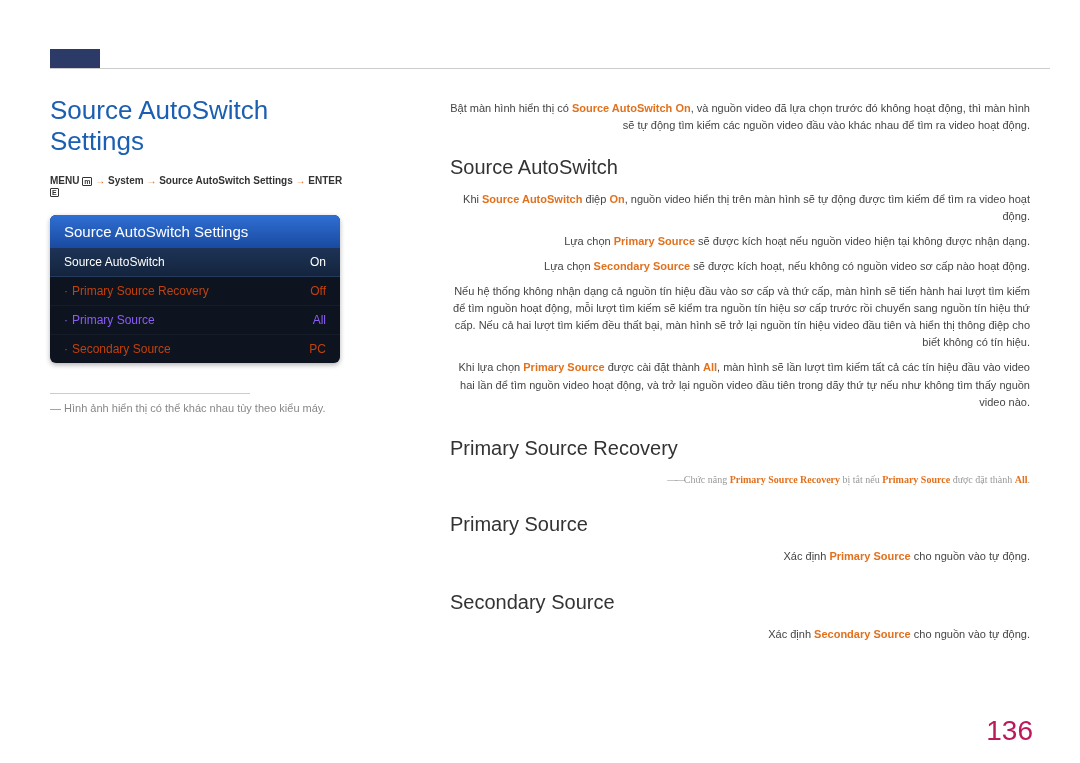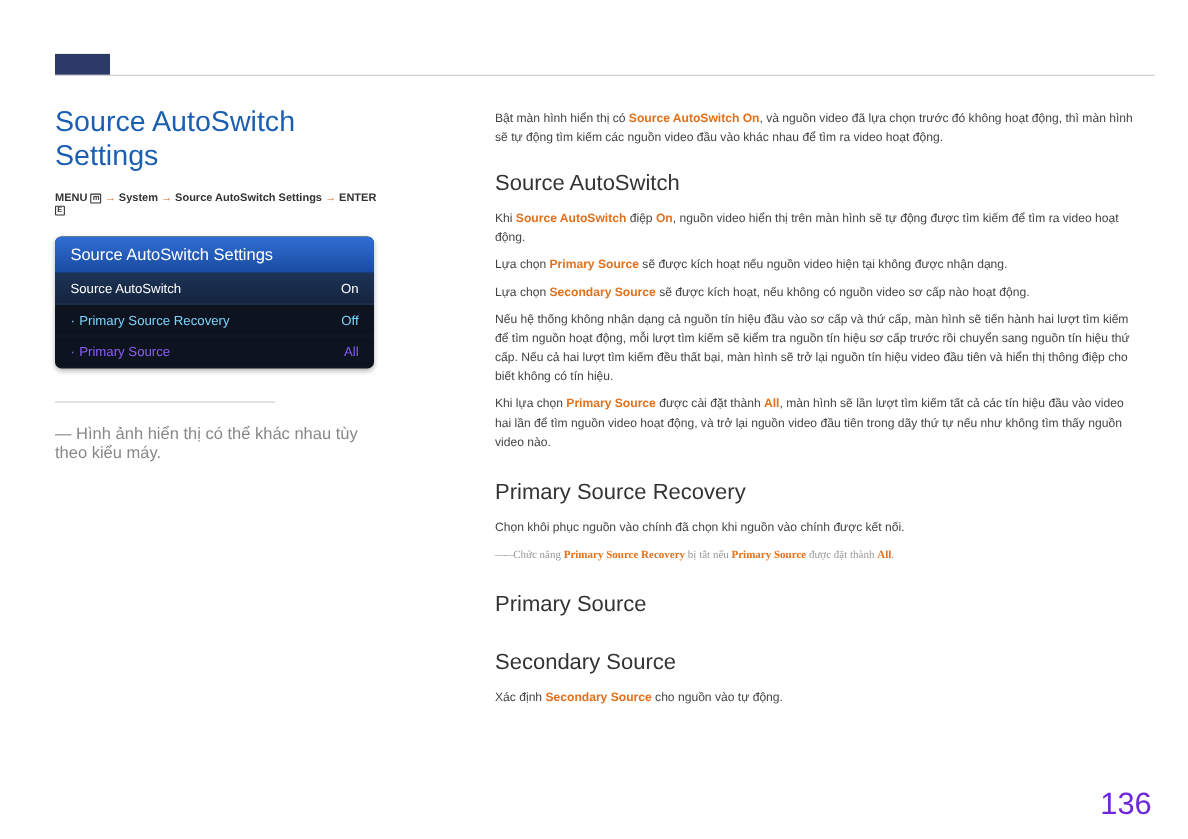--- a/index.html
+++ b/index.html
@@ -74,37 +74,37 @@
     align-items: center;
     padding: 7px 14px;
     font-size: 12px;
     color: #8b5cf6;
   }
   .menu-row.selected {
     background: linear-gradient(#1d3356, #14243d);
     color: #fff;
   }
   .menu-row.disabled {
-    color: #7dd3fc;
+    color: #c2410c;
   }
   .menu-row .dot { margin-right: 4px; }
   .menu-row .val { color: inherit; }
   .menu-sep {
     border-bottom: 1px solid rgba(255,255,255,0.04);
   }
   .left-hr {
     margin-top: 30px;
     width: 200px;
     border: none;
     border-top: 1px solid #ccc;
   }
   .caption {
-    font-size: 15px;
+    font-size: 11px;
     color: #888;
-    margin-top: 20px;
+    margin-top: 8px;
   }
   .caption::before {
     content: "― ";
   }
   .right-col {
     position: absolute;
     top: 100px;
     left: 450px;
     width: 580px;
     font-size: 11px;
@@ -113,38 +113,38 @@
   }
   .right-col .hl { color: #e2711d; font-weight: 700; }
   .right-col h2 {
     font-size: 20px;
     font-weight: 400;
     color: #333;
     margin-top: 22px;
     margin-bottom: 8px;
   }
   .right-col h2.first { margin-top: 18px; }
-  .right-col p { margin-bottom: 8px; }
+  .right-col p { margin-bottom: 8px; text-align: right; }
   .note {
     font-size: 10px;
     color: #999;
     margin-top: 4px;
     font-family: Liberation Serif, serif;
   }
   .note .hl { color: #e2711d; font-weight: 700; }
   .note::before {
     content: "―― ";
     letter-spacing: -2px;
   }
   .pagenum {
     position: absolute;
-    right: 33px;
+    right: 47px;
     bottom: 16px;
     font-size: 28px;
-    color: #6d28d9;
+    color: #be185d;
     font-weight: 300;
     margin-top: 32px;
   }
 </style>
 </head>
 <body>
 
 <div class="tab-mark"></div>
 <div class="top-rule"></div>
 
@@ -171,20 +171,24 @@
       <span class="val">On</span>
     </div>
     <div class="menu-row disabled menu-sep">
       <span><span class="dot">·</span><span>Primary Source Recovery</span></span>
       <span class="val">Off</span>
     </div>
     <div class="menu-row menu-sep">
       <span><span class="dot">·</span><span>Primary Source</span></span>
       <span class="val">All</span>
     </div>
+    <div class="menu-row disabled">
+      <span><span class="dot">·</span><span>Secondary Source</span></span>
+      <span class="val">PC</span>
+    </div>
   </div>
 
   <hr class="left-hr">
   <div class="caption">Hình ảnh hiển thị có thể khác nhau tùy theo kiểu máy.</div>
 </div>
 
 <div class="right-col">
   <p>
     <span>Bật màn hình hiển thị có </span><span class="hl">Source AutoSwitch On</span><span>, và nguồn video đã lựa chọn trước đó không hoạt động, thì màn hình sẽ tự động tìm kiếm các nguồn video đầu vào khác nhau để tìm ra video hoạt động.</span>
   </p>
@@ -198,26 +202,28 @@
   </p>
   <p>
     <span>Lựa chọn </span><span class="hl">Secondary Source</span><span> sẽ được kích hoạt, nếu không có nguồn video sơ cấp nào hoạt động.</span>
   </p>
   <p>Nếu hệ thống không nhận dạng cả nguồn tín hiệu đầu vào sơ cấp và thứ cấp, màn hình sẽ tiến hành hai lượt tìm kiếm để tìm nguồn hoạt động, mỗi lượt tìm kiếm sẽ kiểm tra nguồn tín hiệu sơ cấp trước rồi chuyển sang nguồn tín hiệu thứ cấp. Nếu cả hai lượt tìm kiếm đều thất bại, màn hình sẽ trở lại nguồn tín hiệu video đầu tiên và hiển thị thông điệp cho biết không có tín hiệu.</p>
   <p>
     <span>Khi lựa chọn </span><span class="hl">Primary Source</span><span> được cài đặt thành </span><span class="hl">All</span><span>, màn hình sẽ lần lượt tìm kiếm tất cả các tín hiệu đầu vào video hai lần để tìm nguồn video hoạt động, và trở lại nguồn video đầu tiên trong dãy thứ tự nếu như không tìm thấy nguồn video nào.</span>
   </p>
 
   <h2>Primary Source Recovery</h2>
-  <p>Chọn khôi phục nguồn vào chính đã chọn khi nguồn vào chính được kết nối.</p>
   <p class="note">
     <span>Chức năng </span><span class="hl">Primary Source Recovery</span><span> bị tắt nếu </span><span class="hl">Primary Source</span><span> được đặt thành </span><span class="hl">All</span><span>.</span>
   </p>
 
   <h2>Primary Source</h2>
+  <p>
+    <span>Xác định </span><span class="hl">Primary Source</span><span> cho nguồn vào tự động.</span>
+  </p>
 
   <h2>Secondary Source</h2>
   <p>
     <span>Xác định </span><span class="hl">Secondary Source</span><span> cho nguồn vào tự động.</span>
   </p>
 </div>
 
 <div class="pagenum">136</div>
 
 </body></html>

